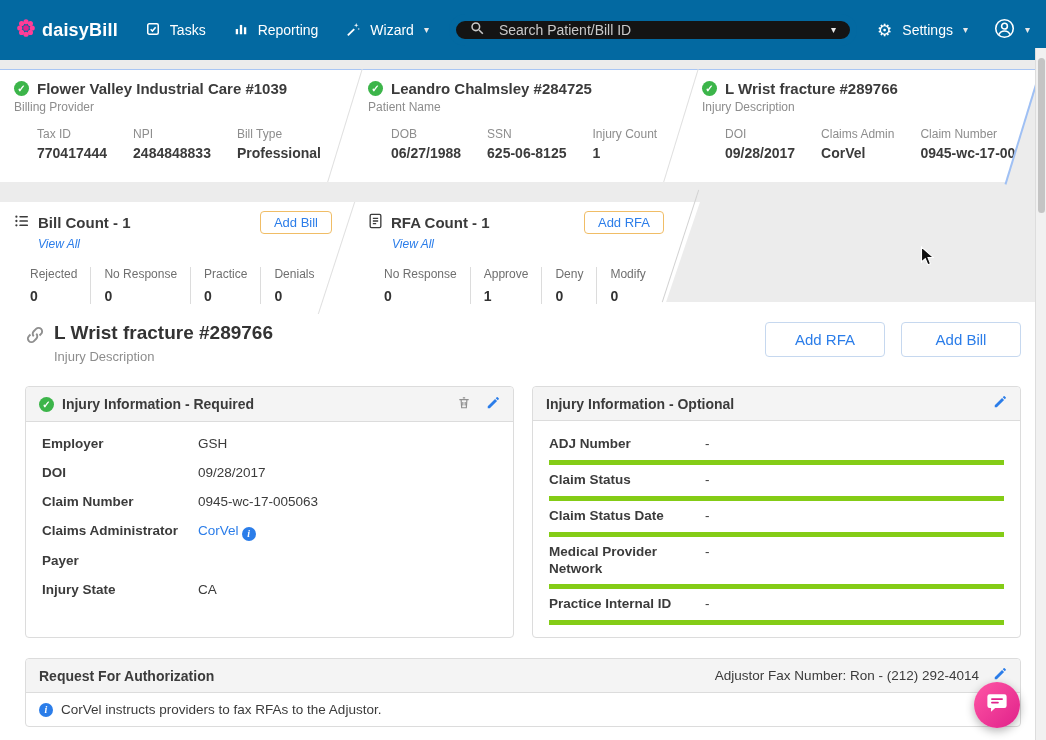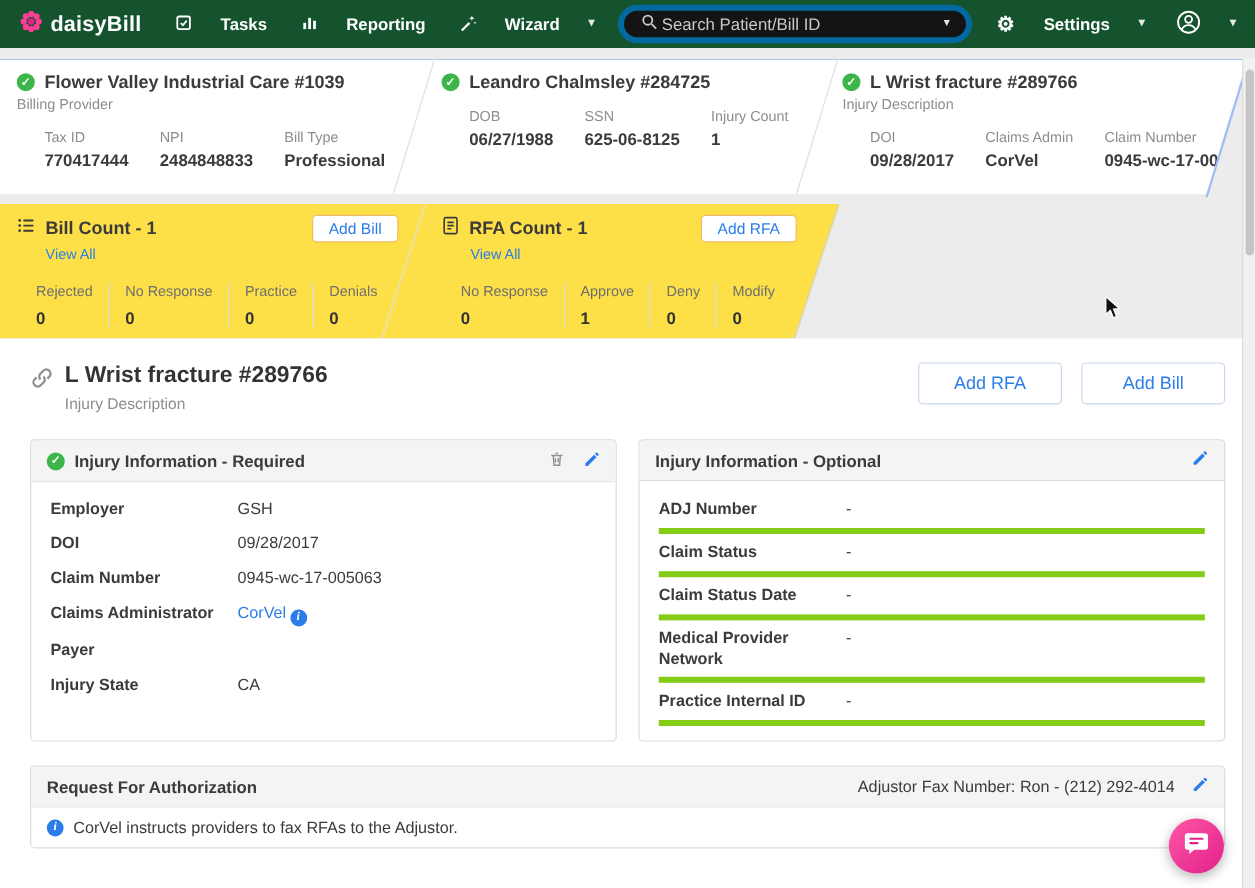--- a/index.html
+++ b/index.html
@@ -1,56 +1,56 @@
 <!DOCTYPE html>
 <html><head>
 <meta charset="utf-8">
 <style>
   * { box-sizing: border-box; margin: 0; padding: 0; }
   html, body { width: 1046px; height: 740px; overflow: hidden; }
   body { font-family: "Liberation Sans", sans-serif; background: #fff; position: relative; color: #3b3b3b; }
   a { text-decoration: none; cursor: pointer; }
 
   
-  .navbar { height: 40px; background: #14532d; display: flex; align-items: center; padding: 0 16px; color: #fff; position: relative; z-index: 4; }
+  .navbar { height: 60px; background: #0369a1; display: flex; align-items: center; padding: 0 16px; color: #fff; position: relative; z-index: 4; }
   .brand { display: flex; align-items: center; gap: 6px; margin-right: 28px; }
   .brand-text { font-size: 18px; font-weight: bold; color: #fff; letter-spacing: .2px; }
   .nav-left { display: flex; align-items: center; gap: 28px; }
-  .nav-item { display: flex; align-items: center; gap: 24px; font-size: 14px; font-weight: 700; color: #fff; cursor: pointer; white-space: nowrap; }
+  .nav-item { display: flex; align-items: center; gap: 10px; font-size: 14px; font-weight: 400; color: #fff; cursor: pointer; white-space: nowrap; }
   .chev { font-size: 10px; color: #e8e8e8; line-height: 1; }
   .gearglyph { font-size: 17px; line-height: 1; }
-  .searchbar { flex: 1; height: 32px; margin: 0 20px; border: 5px solid #0369a1; border-radius: 16px; background: #141414; display: flex; align-items: center; padding: 0 14px; gap: 3px; min-width: 0; }
+  .searchbar { flex: 1; height: 32px; margin: 0 20px; border: 7px solid #0369a1; border-radius: 16px; background: #141414; display: flex; align-items: center; padding: 0 14px; gap: 15px; min-width: 0; }
   .searchbar input { flex: 1; background: transparent; border: none; outline: none; color: #e0e0e0; font-size: 14px; font-family: "Liberation Sans", sans-serif; min-width: 0; }
   .searchbar input::placeholder { color: #c9c9c9; }
   .nav-right { display: flex; align-items: center; gap: 26px; }
 
   
   .band { position: relative; height: 242px; background: #ececec; padding-top: 9px; }
   .claim-strip { position: relative; height: 113px; background: #fff; border-top: 1px solid #a9c6f3;
     clip-path: polygon(0 0, 1040px 0, 1006px 100%, 0 100%); }
   .claim-strip .sep { position: absolute; width: 1px; height: 132px; top: -9px; background: #e0e0e0; transform: rotate(17deg); }
   .claim-card { position: absolute; top: 10px; }
   .cc-head { display: flex; align-items: center; gap: 8px; }
   .cc-title { font-size: 15px; font-weight: bold; color: #3b3b3b; white-space: nowrap; }
   .cc-sub { margin-top: 3px; font-size: 12px; color: #8d8d8d; }
   .cc-fields { display: flex; gap: 26px; margin-left: 23px; margin-top: 13px; }
   .f-label { font-size: 12px; color: #8d8d8d; margin-bottom: 4px; white-space: nowrap; }
   .f-value { font-size: 14px; font-weight: bold; color: #3b3b3b; white-space: nowrap; }
   .check { width: 15px; height: 15px; border-radius: 50%; background: #3cb54a; color: #fff; font-size: 10px; font-weight: bold; display: inline-flex; align-items: center; justify-content: center; flex-shrink: 0; }
 
-  .counts-strip { position: relative; margin-top: 8px; height: 112px; background: #fde047;
+  .counts-strip { position: relative; margin-top: 20px; height: 112px; background: #ffffff;
     clip-path: polygon(0 0, 700px 0, 662px 100%, 0 100%); }
   .counts-strip .sep { position: absolute; left: 336px; width: 1px; height: 124px; top: -6px; background: #e0e0e0; transform: rotate(18deg); }
   .count-box { position: absolute; top: 9px; }
   .bill-box { left: 14px; width: 318px; }
   .rfa-box { left: 368px; width: 296px; }
   .cb-head { display: flex; align-items: center; gap: 8px; }
   .cb-title { font-size: 15px; font-weight: bold; color: #3b3b3b; white-space: nowrap; }
   .btn-sm { margin-left: auto; background: #fff; border: 1px solid #f0bd66; border-radius: 4px; color: #2b7de9; font-size: 13px; padding: 3px 13px; font-family: "Liberation Sans", sans-serif; cursor: pointer; }
-  .view-all { display: inline-block; margin-left: 24px; margin-top: 3px; font-size: 12px; color: #2b7de9; }
+  .view-all { display: inline-block; margin-left: 24px; margin-top: 3px; font-size: 12px; color: #2b7de9; font-style: italic; }
   .cb-stats { display: flex; margin-left: 16px; margin-top: 15px; }
   .stat { padding-right: 13px; margin-right: 13px; border-right: 1px solid #dcdcdc; }
   .stat:last-child { border-right: none; }
   .s-label { font-size: 12px; color: #6f6f6f; white-space: nowrap; }
   .s-value { font-size: 14px; font-weight: bold; color: #333; margin-top: 7px; }
 
   
   .diag-blue { position: absolute; left: 1022px; top: 7px; width: 2px; height: 120px; background: #9fc0f4; transform: rotate(17deg); }
   .diag-gray { position: absolute; left: 680px; top: 127px; width: 1px; height: 118px; background: #d2d2d2; transform: rotate(18deg); }
 
@@ -184,20 +184,21 @@
             <div class="f-value">Professional</div>
           </div>
       </div>
     </div>
 
     <div class="claim-card" style="left:368px;width:312px">
       <div class="cc-head">
         <span class="check">✓</span>
         <span class="cc-title">Leandro Chalmsley #284725</span>
       </div>
+      <div class="cc-sub">Patient Name</div>
       <div class="cc-fields">
         <div class="fld">
             <div class="f-label">DOB</div>
             <div class="f-value">06/27/1988</div>
           </div>
         <div class="fld">
             <div class="f-label">SSN</div>
             <div class="f-value">625-06-8125</div>
           </div>
         <div class="fld">

